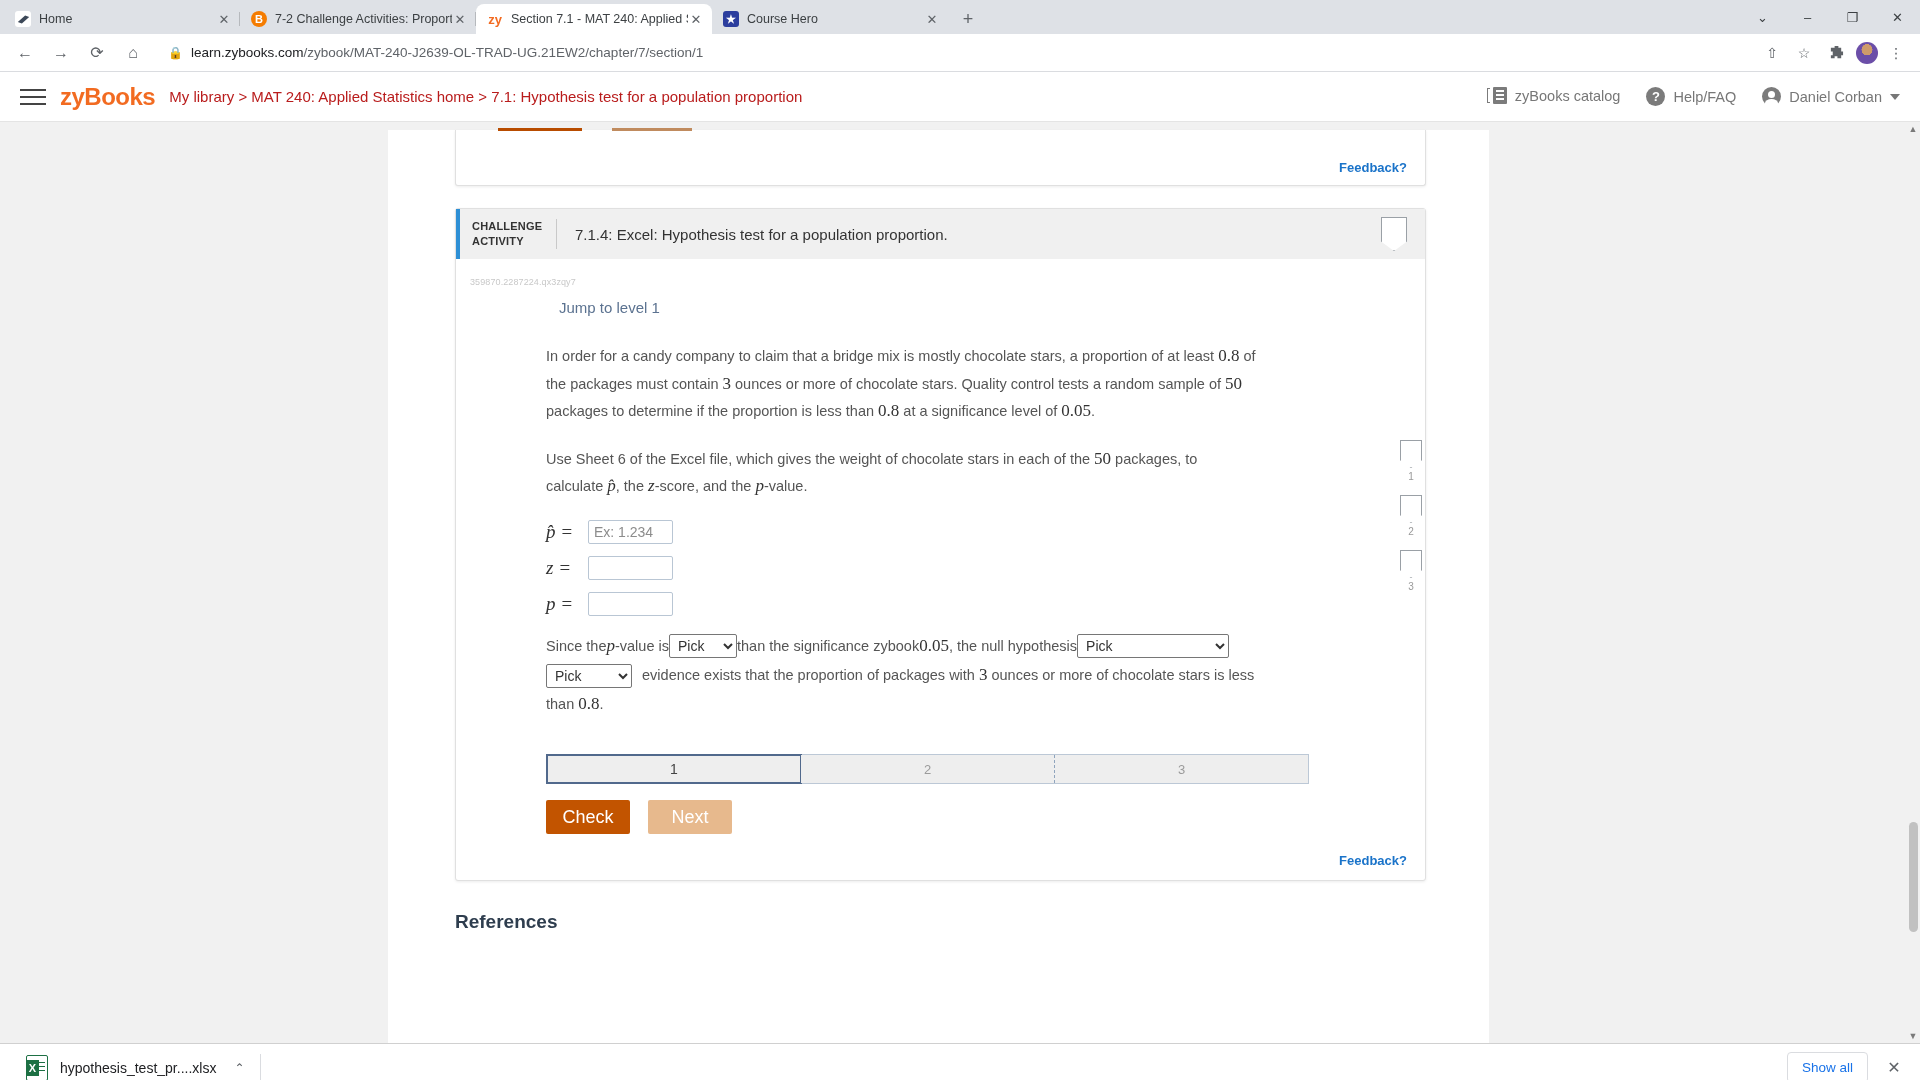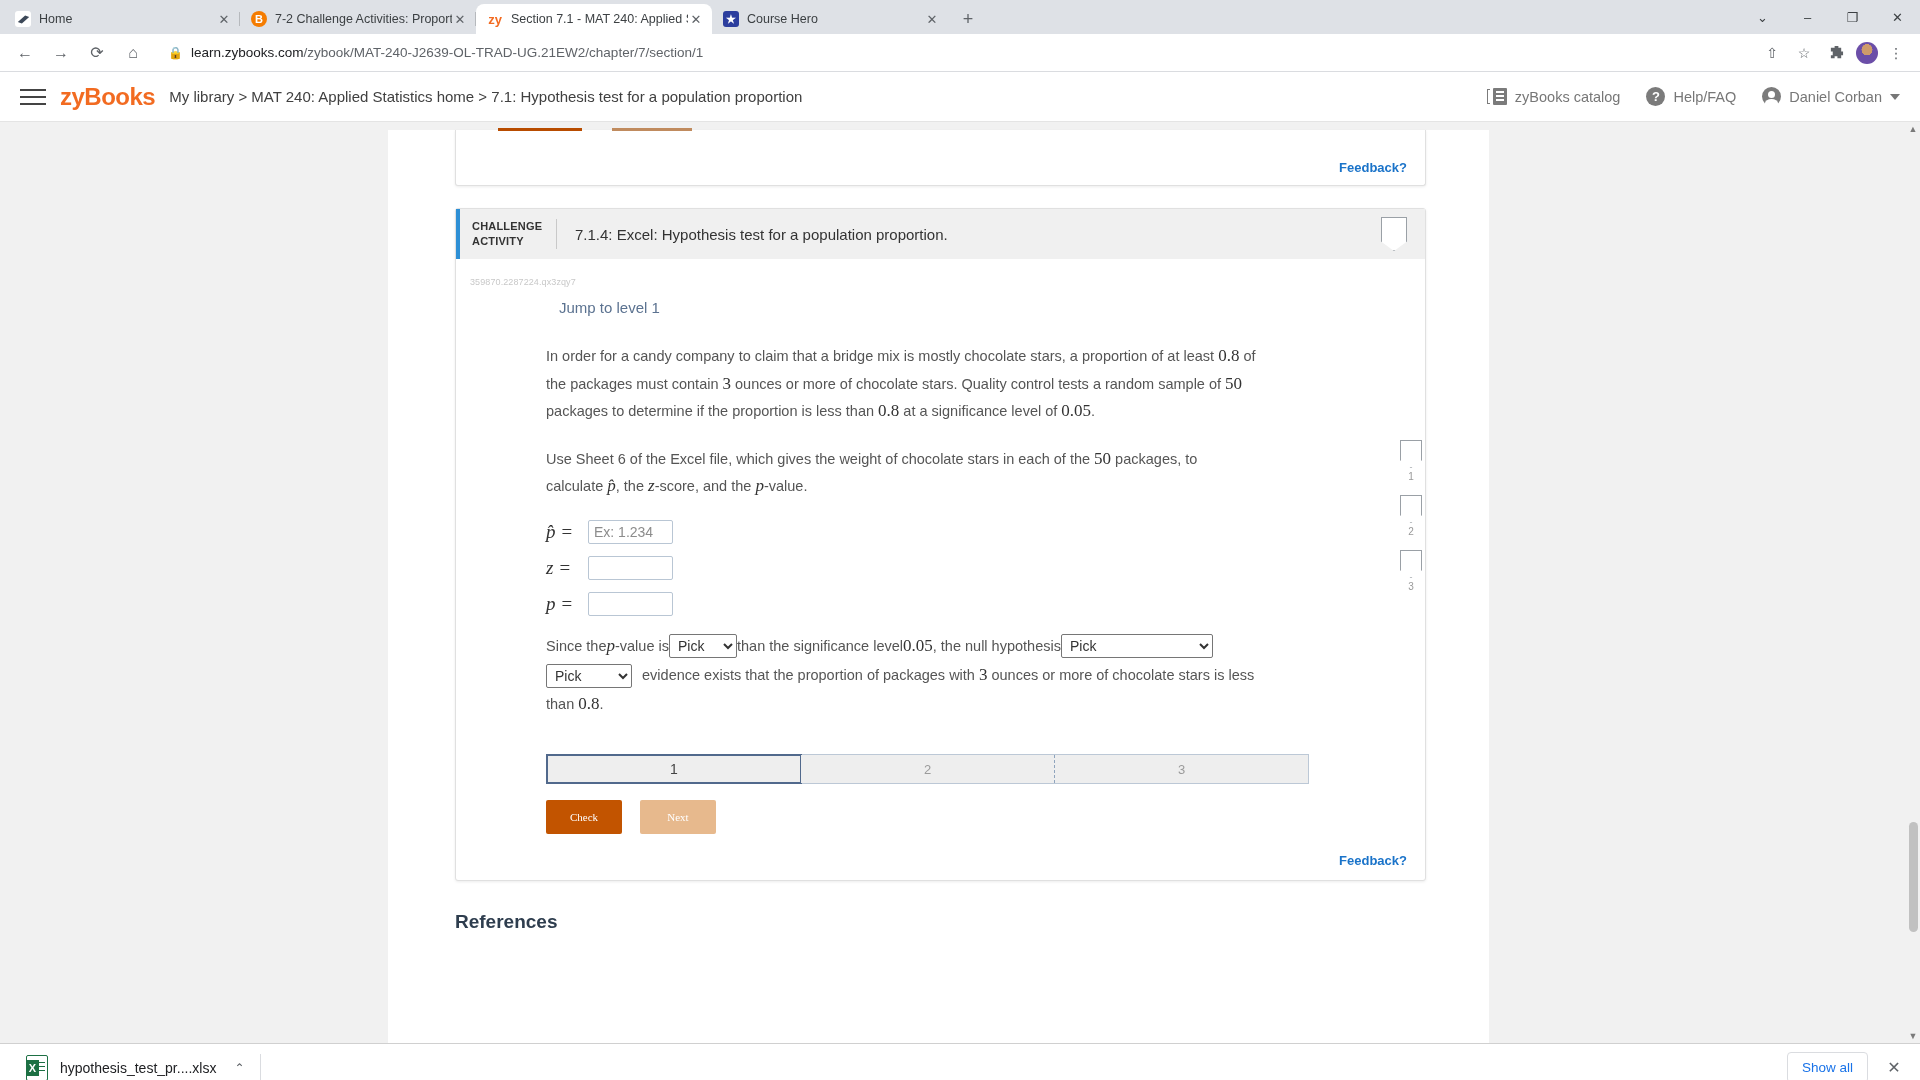--- a/index.html
+++ b/index.html
@@ -100,22 +100,22 @@
     padding: 0 20px;
   }
   .hamburger { width: 26px; margin-right: 14px; cursor: pointer; }
   .hamburger span {
     display: block; height: 2px; background: #444; margin: 5px 0;
   }
   .zylogo {
     font-size: 24px; font-weight: bold; color: #f26b21;
     letter-spacing: -0.5px; margin-right: 14px;
   }
-  .breadcrumb { font-size: 15px; color: #404040; }
-  .headright { margin-left: auto; display: flex; align-items: center; gap: 26px; }
+  .breadcrumb { font-size: 15px; color: #b91c1c; }
+  .headright { margin-left: auto; display: flex; align-items: flex-start; gap: 26px; }
   .headitem { display: flex; align-items: center; font-size: 14.5px; color: #777; gap: 8px; }
   .catalog-icon {
     width: 20px; height: 18px; position: relative;
   }
   .catalog-icon .bk {
     position: absolute; width: 14px; height: 17px; background: #7b7b7b;
     right: 0; top: 0; border-radius: 1px;
   }
   .catalog-icon .bk::before {
     content: ""; position: absolute; left: 3px; top: 3px;
@@ -279,23 +279,23 @@
   }
   .pseg:last-child { border-right: none; }
   .pseg.current {
     background: #eeeeee; color: #444; font-size: 14px;
     border: 2px solid #51698c; margin: -1px;
     flex: 0 0 256px; border-right: 2px solid #51698c;
   }
 
   .btnrow { margin: 16px 0 0 90px; display: flex; gap: 18px; }
   .btn {
-    width: 76px; height: 34px; border: none; border-radius: 2px;
-    font-size: 11px; color: #fff; cursor: pointer;
-    font-family: Liberation Serif, serif;
+    width: 84px; height: 34px; border: none; border-radius: 2px;
+    font-size: 18px; color: #fff; cursor: pointer;
+    font-family: Liberation Sans, sans-serif;
   }
   .btn-check { background: #c25400; }
   .btn-next { background: #e7b98d; }
 
   .card .feedback { position: absolute; right: 18px; bottom: 12px; }
 
   
   .rail {
     position: absolute; left: 1381px; top: 318px;
     width: 60px; display: flex; flex-direction: column;
@@ -505,21 +505,21 @@
               <span class="eq">=</span>
             </span>
           <input class="ansinput" type="text" placeholder="" style="">
         </div>
 
         <div class="sentrow">
           <span>Since the </span>
             <span class="mathit">p</span>
             <span>-value is </span>
           <select class="pick pick-sm"><option>Pick</option></select>
-          <span> than the significance level </span>
+          <span> than the significance zybook </span>
             <span class="mathnum">0.05</span>
             <span>, the null hypothesis </span>
           <select class="pick pick-lg"><option>Pick</option></select>
         </div>
 
         <div class="sentrow2">
           <select class="pick pick-sm" style="width:86px;"><option>Pick</option></select><span> evidence exists that the proportion of packages with </span><span class="mathnum">3</span><span> ounces or more of chocolate stars is less than </span><span class="mathnum">0.8</span><span>.</span>
         </div>
       </div>
 

